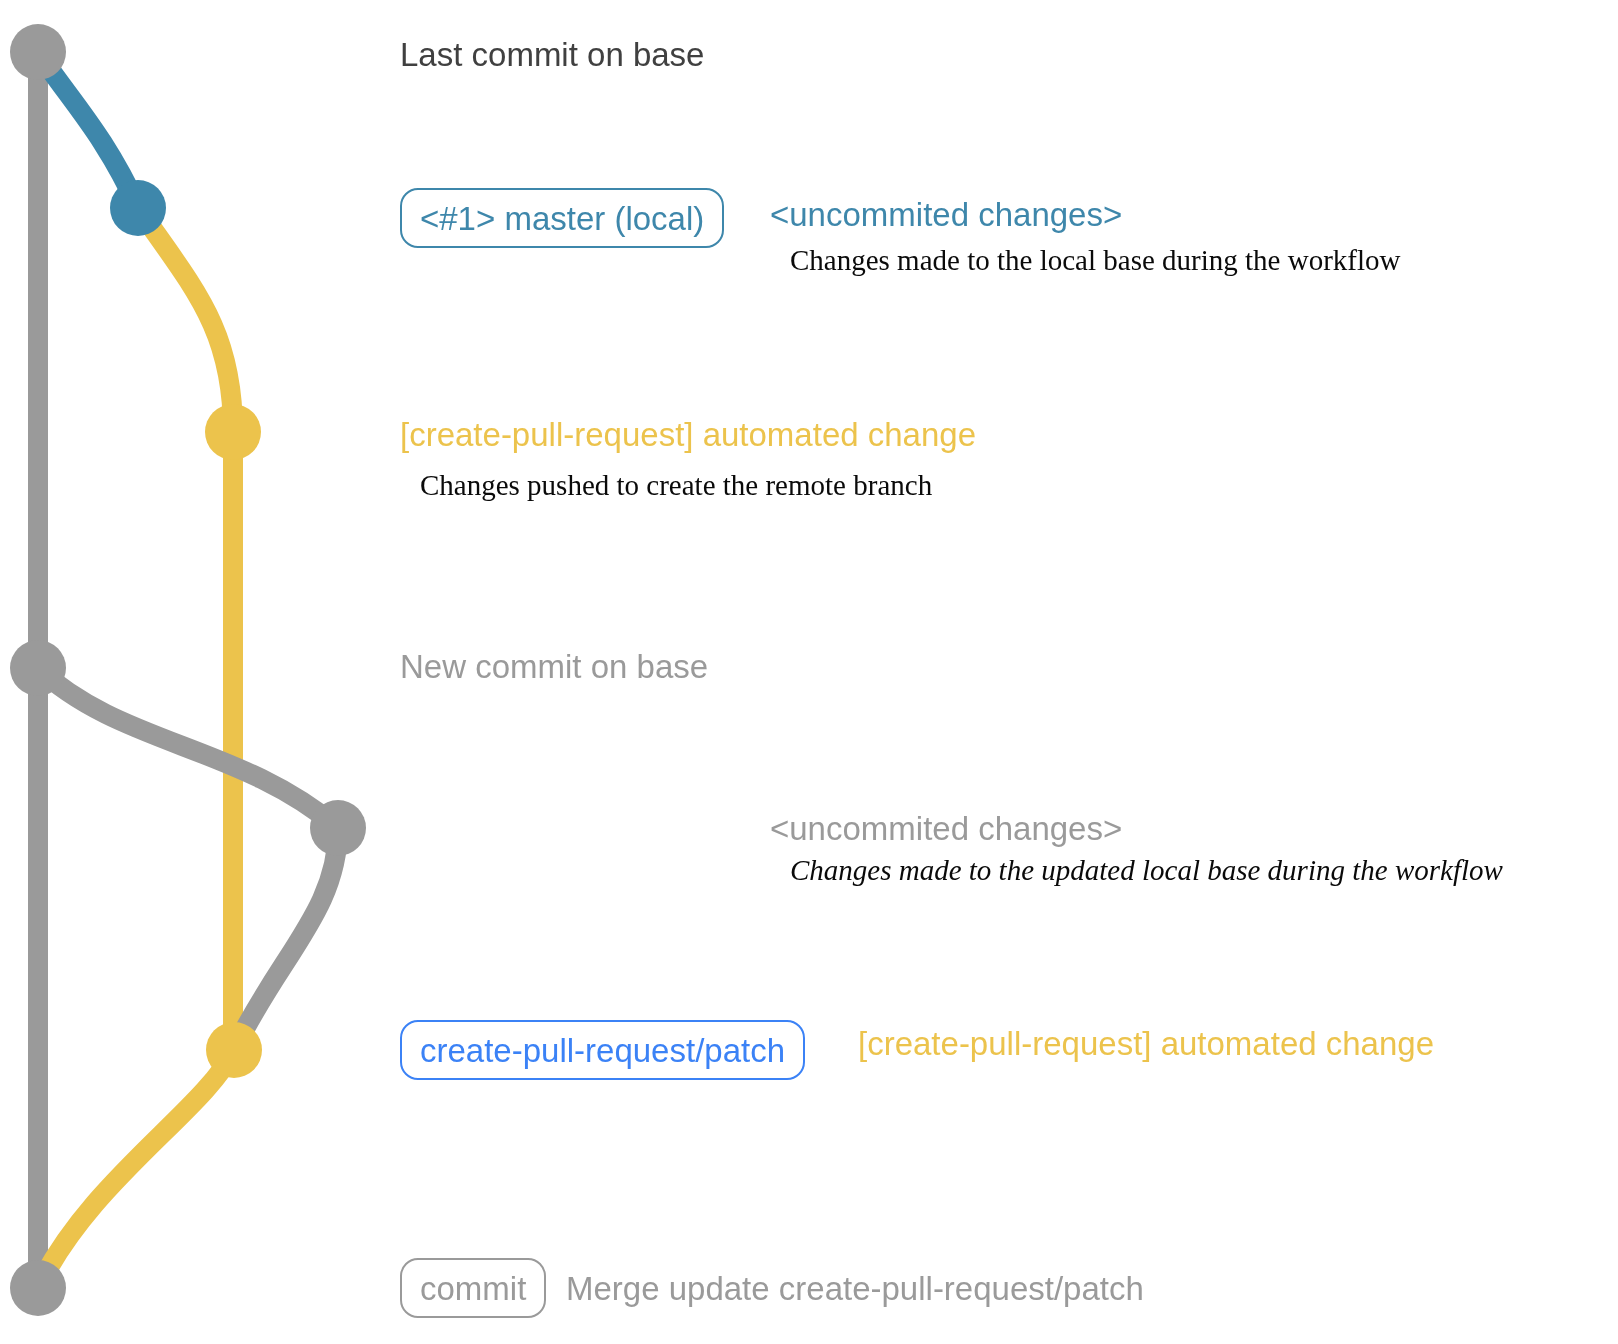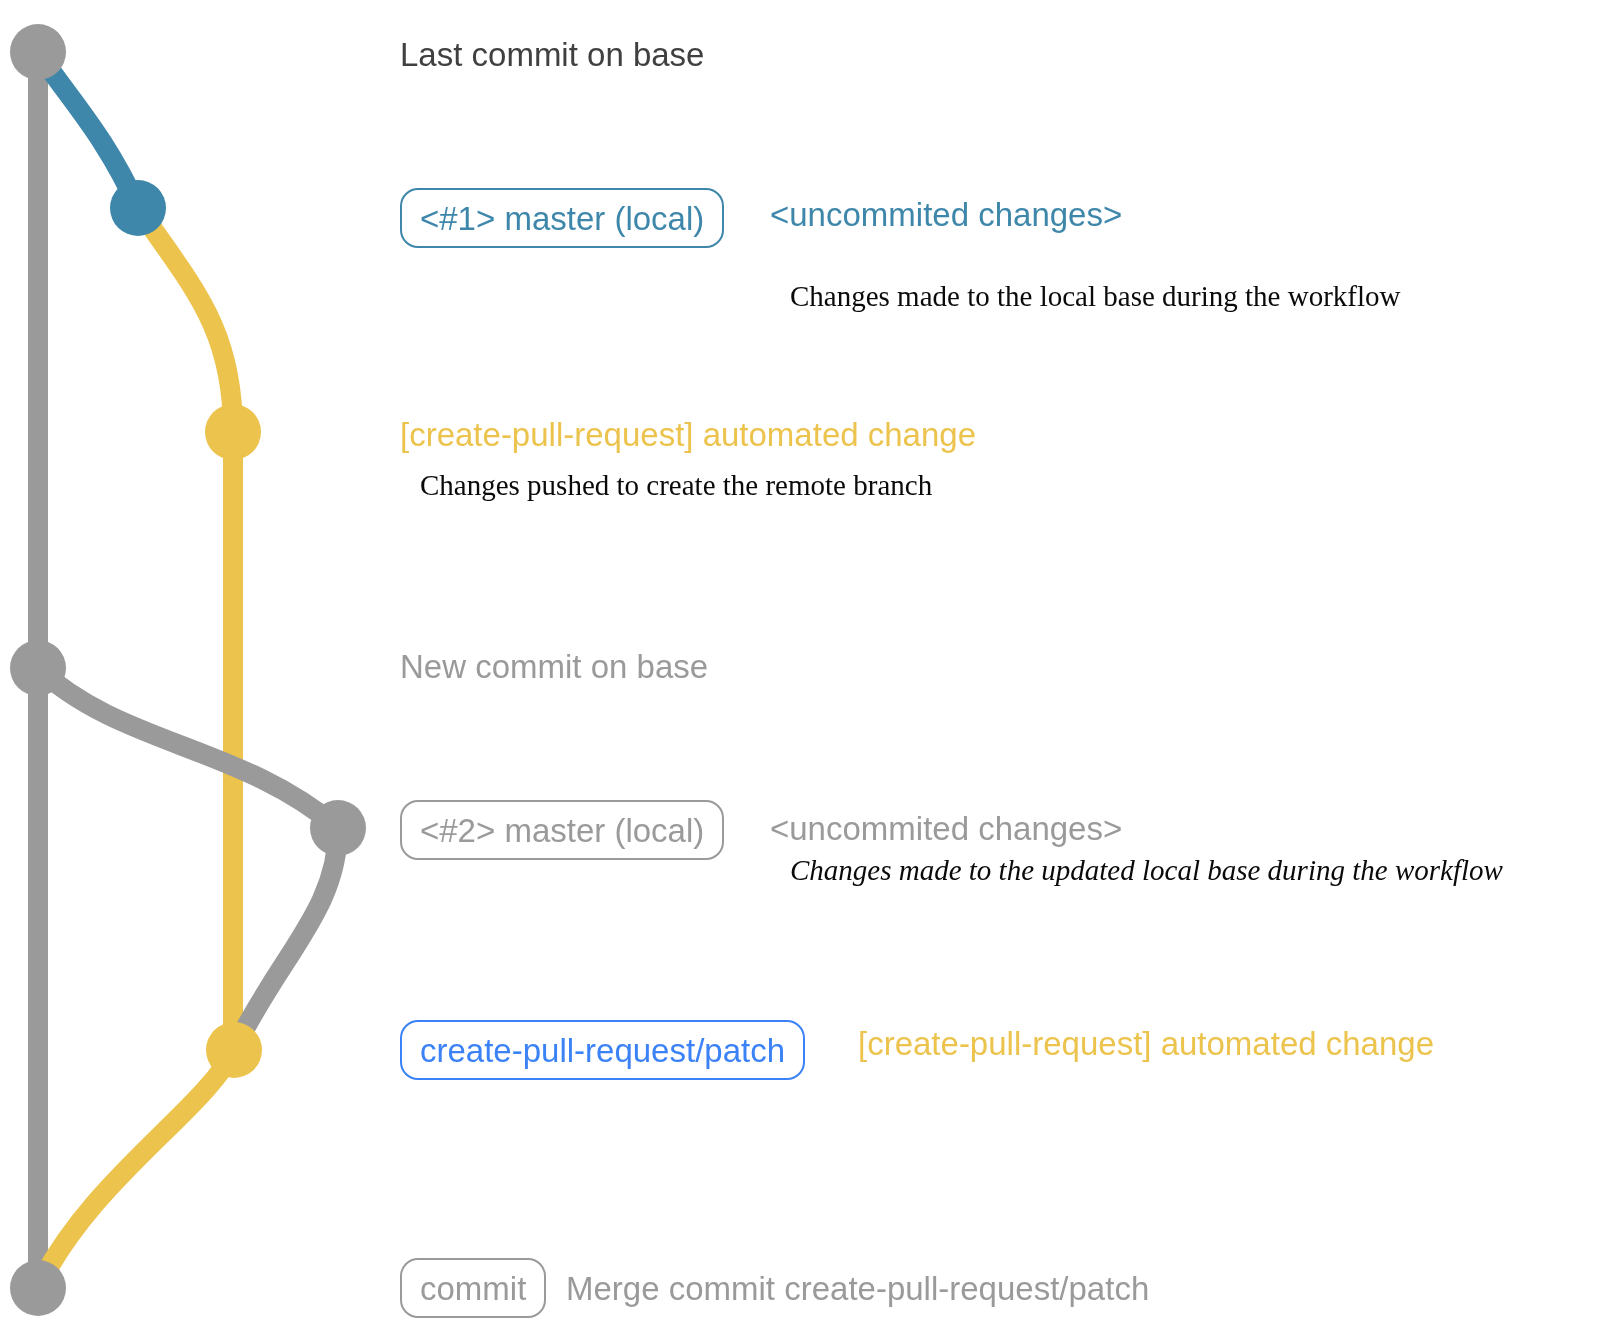--- a/index.html
+++ b/index.html
@@ -59,30 +59,29 @@
     <circle cx="38" cy="668" r="28" fill="#9a9a9a"></circle>
     <circle cx="338" cy="828" r="28" fill="#9a9a9a"></circle>
     <circle cx="234" cy="1050" r="28" fill="#ecc34c"></circle>
     <circle cx="38" cy="1288" r="28" fill="#9a9a9a"></circle>
   </svg>
 
   <span class="abs sans" style="left: 400px; top: 54px; color: #404040;">Last commit on base</span>
 
   <span class="abs badge" style="left: 400px; top: 218px; color: rgb(62, 135, 171);">&lt;#1&gt; master (local)</span>
   <span class="abs sans" style="left: 770px; top: 214px; color: rgb(62, 135, 171);">&lt;uncommited changes&gt;</span>
-  <span class="abs serif" style="left:790px; top:260px;margin-top:36px;">Changes made to the local base during the workflow</span>
+  <span class="abs serif" style="left:790px; top:260px;">Changes made to the local base during the workflow</span>
 
   <span class="abs sans" style="left: 400px; top: 434px; color: rgb(236, 195, 76);">[create-pull-request] automated change</span>
   <span class="abs sans" style="left: 400px; top: 666px; color: rgb(154, 154, 154);">New commit on base</span>
 
   <span class="abs serif" style="left:420px; top:485px;">Changes pushed to create the remote branch</span>
 
-  <span class="abs badge" style="left: 400px; top: 830px; color: rgb(154, 154, 154);">&lt;#2&gt; master (local)</span>
   <span class="abs sans" style="left: 770px; top: 828px; color: rgb(154, 154, 154);">&lt;uncommited changes&gt;</span>
   <span class="abs serif" style="left:790px; top:870px;font-style:italic;">Changes made to the updated local base during the workflow</span>
 
   <span class="abs badge" style="left: 400px; top: 1050px; color: #3b82f6;">create-pull-request/patch</span>
   <span class="abs sans" style="left: 858px; top: 1043px; color: rgb(236, 195, 76);">[create-pull-request] automated change</span>
 
   <span class="abs badge" style="left: 400px; top: 1288px; color: rgb(154, 154, 154);">commit</span>
-  <span class="abs sans" style="left: 566px; top: 1288px; color: rgb(154, 154, 154);">Merge commit create-pull-request/patch</span>
+  <span class="abs sans" style="left: 566px; top: 1288px; color: rgb(154, 154, 154);">Merge update create-pull-request/patch</span>
 
 </div>
 
 </body></html>

